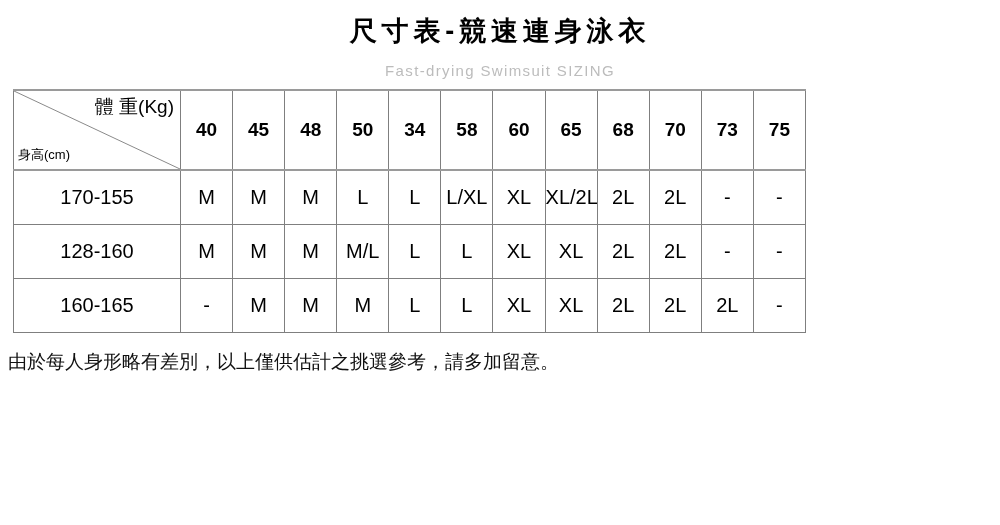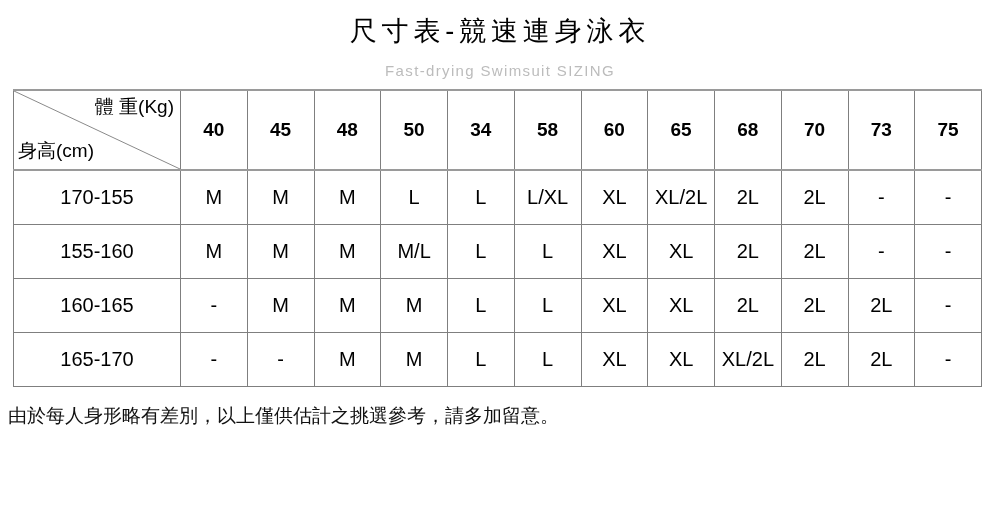--- a/index.html
+++ b/index.html
@@ -7,36 +7,36 @@
     width: 1000px; height: 525px;
     background: #ffffff;
     font-family: "Liberation Sans", "DejaVu Sans", sans-serif;
     color: #000000;
     overflow: hidden;
   }
   .title {
     margin-top: 13px;
     text-align: center;
     font-size: 27px;
-    font-weight: normal;
+    font-weight: bold;
     letter-spacing: 0.18em;
     color: #000000;
   }
   .subtitle {
     margin-top: 13px;
     text-align: center;
     font-size: 15px;
     letter-spacing: 0.09em;
     color: #bcbcbc;
     font-weight: normal;
   }
   table.size-table {
     border-collapse: collapse;
     table-layout: fixed;
-    width: 969px;
+    width: 793px;
     margin: 10px 0 0 13px;
     border-top: 2px solid #9a9a9a;
   }
   table.size-table th,
   table.size-table td {
     border: 1px solid #7f7f7f;
     text-align: center;
     vertical-align: middle;
     font-size: 20px;
     font-weight: normal;
@@ -61,21 +61,21 @@
   }
   .corner-top-right {
     position: absolute;
     top: 3px; right: 6px;
     font-size: 19px;
     font-weight: normal;
   }
   .corner-bottom-left {
     position: absolute;
     bottom: 5px; left: 4px;
-    font-size: 19px;
+    font-size: 13px;
     font-weight: normal;
   }
   .footer {
     margin: 12px 0 0 8px;
     font-size: 19px;
     line-height: 34px;
     color: #111111;
   }
 </style>
 </head>
@@ -121,21 +121,21 @@
         <td>L</td>
         <td>L/XL</td>
         <td>XL</td>
         <td>XL/2L</td>
         <td>2L</td>
         <td>2L</td>
         <td>-</td>
         <td>-</td>
       </tr>
       <tr>
-        <td>155-160</td>
+        <td>128-160</td>
         <td>M</td>
         <td>M</td>
         <td>M</td>
         <td>M/L</td>
         <td>L</td>
         <td>L</td>
         <td>XL</td>
         <td>XL</td>
         <td>2L</td>
         <td>2L</td>
@@ -150,33 +150,18 @@
         <td>M</td>
         <td>L</td>
         <td>L</td>
         <td>XL</td>
         <td>XL</td>
         <td>2L</td>
         <td>2L</td>
         <td>2L</td>
         <td>-</td>
       </tr>
-      <tr>
-        <td>165-170</td>
-        <td>-</td>
-        <td>-</td>
-        <td>M</td>
-        <td>M</td>
-        <td>L</td>
-        <td>L</td>
-        <td>XL</td>
-        <td>XL</td>
-        <td>XL/2L</td>
-        <td>2L</td>
-        <td>2L</td>
-        <td>-</td>
-      </tr>
     </tbody>
 </table>
 
 <div class="footer">
   <div>由於每人身形略有差別，以上僅供估計之挑選參考，請多加留意。</div>
 </div>
 
 </body></html>

